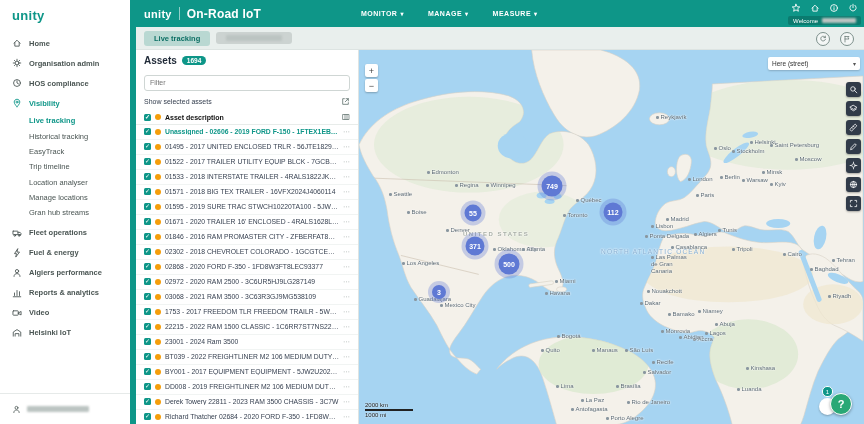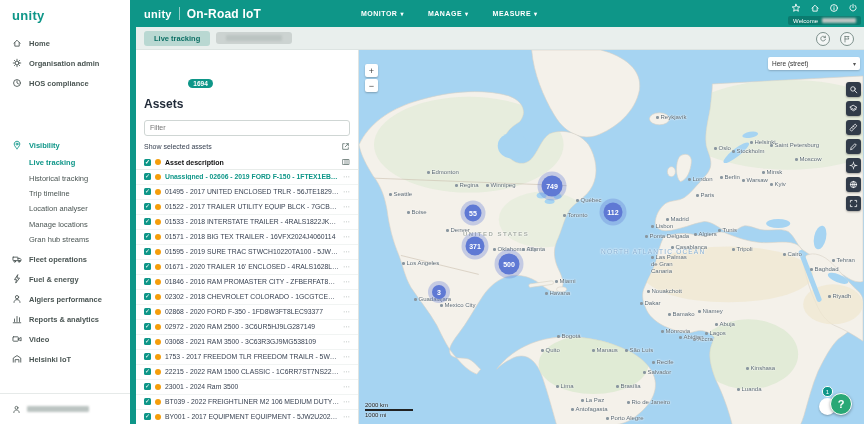--- a/index.html
+++ b/index.html
@@ -3,21 +3,21 @@
 <meta charset="utf-8">
 <style>
   html,body{margin:0;padding:0;background:#fff;}
   body{width:864px;height:424px;overflow:hidden;font-family:"Liberation Sans",sans-serif;-webkit-font-smoothing:antialiased;}
   .app{position:relative;width:864px;height:424px;background:#fff;}
 
   
   .sidebar{position:absolute;left:0;top:0;width:130px;height:424px;background:#fff;overflow:hidden;}
   .side-logo{color:#0e9688;font-size:13px;font-weight:bold;letter-spacing:.3px;margin:8px 0 10px 12px;}
   .side-item{display:flex;align-items:center;gap:7px;padding:5px 12px;font-size:7.5px;color:#4a5553;cursor:pointer;}
-  .side-item.active{color:#0e9688;font-weight:bold;margin-top:42px;}
+  .side-item.active{color:#0e9688;font-weight:bold;}
   .side-icon{width:10px;height:10px;flex:none;display:flex;}
   .side-icon svg{width:10px;height:10px;}
   .side-label{white-space:nowrap;font-weight:bold;}
   .side-sub{margin:0 0 2px 29px;}
   .sub-item{padding:3.2px 0;font-size:7.5px;color:#4a5553;cursor:pointer;white-space:nowrap;}
   .sub-item.active{color:#0e9688;font-weight:bold;}
   .side-foot{position:absolute;bottom:0;left:0;right:0;border-top:1px solid #e6eae9;padding:6px 12px;display:flex;align-items:center;gap:6px;color:#4a5553;background:#fff;}
   .side-foot svg{width:9px;height:9px;}
   .redact{background:#bcc4c2;border-radius:1px;filter:blur(.8px);display:inline-block;}
 
@@ -45,21 +45,21 @@
   .tab-actions{position:absolute;right:10px;top:5px;display:flex;gap:10px;}
   .circle-btn{width:12px;height:12px;border-radius:50%;border:1px solid #7d908c;background:#f4f7f6;color:#5c6e6a;display:flex;align-items:center;justify-content:center;cursor:pointer;}
   .circle-btn svg{width:8px;height:8px;}
 
   
   .content{position:absolute;top:50px;left:0;right:0;bottom:0;display:flex;}
 
   
   .assets-panel{width:222px;flex:none;background:#fff;border-right:1px solid #dfe4e2;display:flex;flex-direction:column;overflow:hidden;}
   .assets-head{padding:5px 8px 3px;display:flex;align-items:center;gap:5px;}
-  .assets-title{font-size:12px;font-weight:bold;color:#1f2937;margin-top:42px;}
+  .assets-title{font-size:10px;font-weight:bold;color:#1f2937;}
   .count-badge{background:#0e9688;color:#fff;border-radius:7px;font-size:6.5px;font-weight:bold;padding:1px 5px;}
   .filter-wrap{padding:2px 8px 3px;}
   .filter{width:100%;box-sizing:border-box;height:16px;font-size:7px;border:1px solid #cfd6d4;border-radius:3px;padding:0 5px;color:#333;outline:none;font-family:"Liberation Sans",sans-serif;}
   .show-selected{margin:1px 8px 2px;display:flex;justify-content:space-between;align-items:center;font-size:7px;color:#374151;cursor:pointer;padding:2px 0;}
   .show-selected svg{width:9px;height:9px;color:#5c6e6a;}
   .thead{display:flex;align-items:center;gap:4px;padding:2px 8px;font-size:7px;font-weight:bold;color:#111;border-bottom:1px solid #e8ecea;}
   .thead .grow{flex:1;}
   .thead svg{width:8px;height:8px;color:#5c6e6a;}
   .rows{flex:1;overflow:hidden;}
   .arow{display:flex;align-items:center;gap:4px;padding:0 8px;height:14px;border-bottom:1px solid #f1f4f3;font-size:6.8px;color:#374151;cursor:pointer;}
@@ -133,20 +133,21 @@
             <svg viewBox="0 0 16 16" fill="none" stroke="currentColor" stroke-width="1.4" stroke-linecap="round" stroke-linejoin="round">
               <path d="M8 14 C8 14 3.5 9.8 3.5 6.5 C3.5 4 5.5 2 8 2 C10.5 2 12.5 4 12.5 6.5 C12.5 9.8 8 14 8 14 Z"></path>
               <circle cx="8" cy="6.5" r="1.6"></circle>
             </svg>
           </span>
           <span class="side-label">Visibility</span>
         </div>
         <div class="side-sub">
           <div class="sub-item active">Live tracking</div>
           <div class="sub-item">Historical tracking</div>
+          <div class="sub-item">EasyTrack</div>
           <div class="sub-item">Trip timeline</div>
           <div class="sub-item">Location analyser</div>
           <div class="sub-item">Manage locations</div>
           <div class="sub-item">Gran hub streams</div>
         </div>
         <div class="side-item">
           <span class="side-icon">
             <svg viewBox="0 0 16 16" fill="none" stroke="currentColor" stroke-width="1.4" stroke-linecap="round" stroke-linejoin="round">
               <rect x="1.5" y="5" width="8" height="5.5" rx="0.5"></rect>
               <path d="M9.5 7 H13 L14.5 9 V10.5 H9.5"></path>

